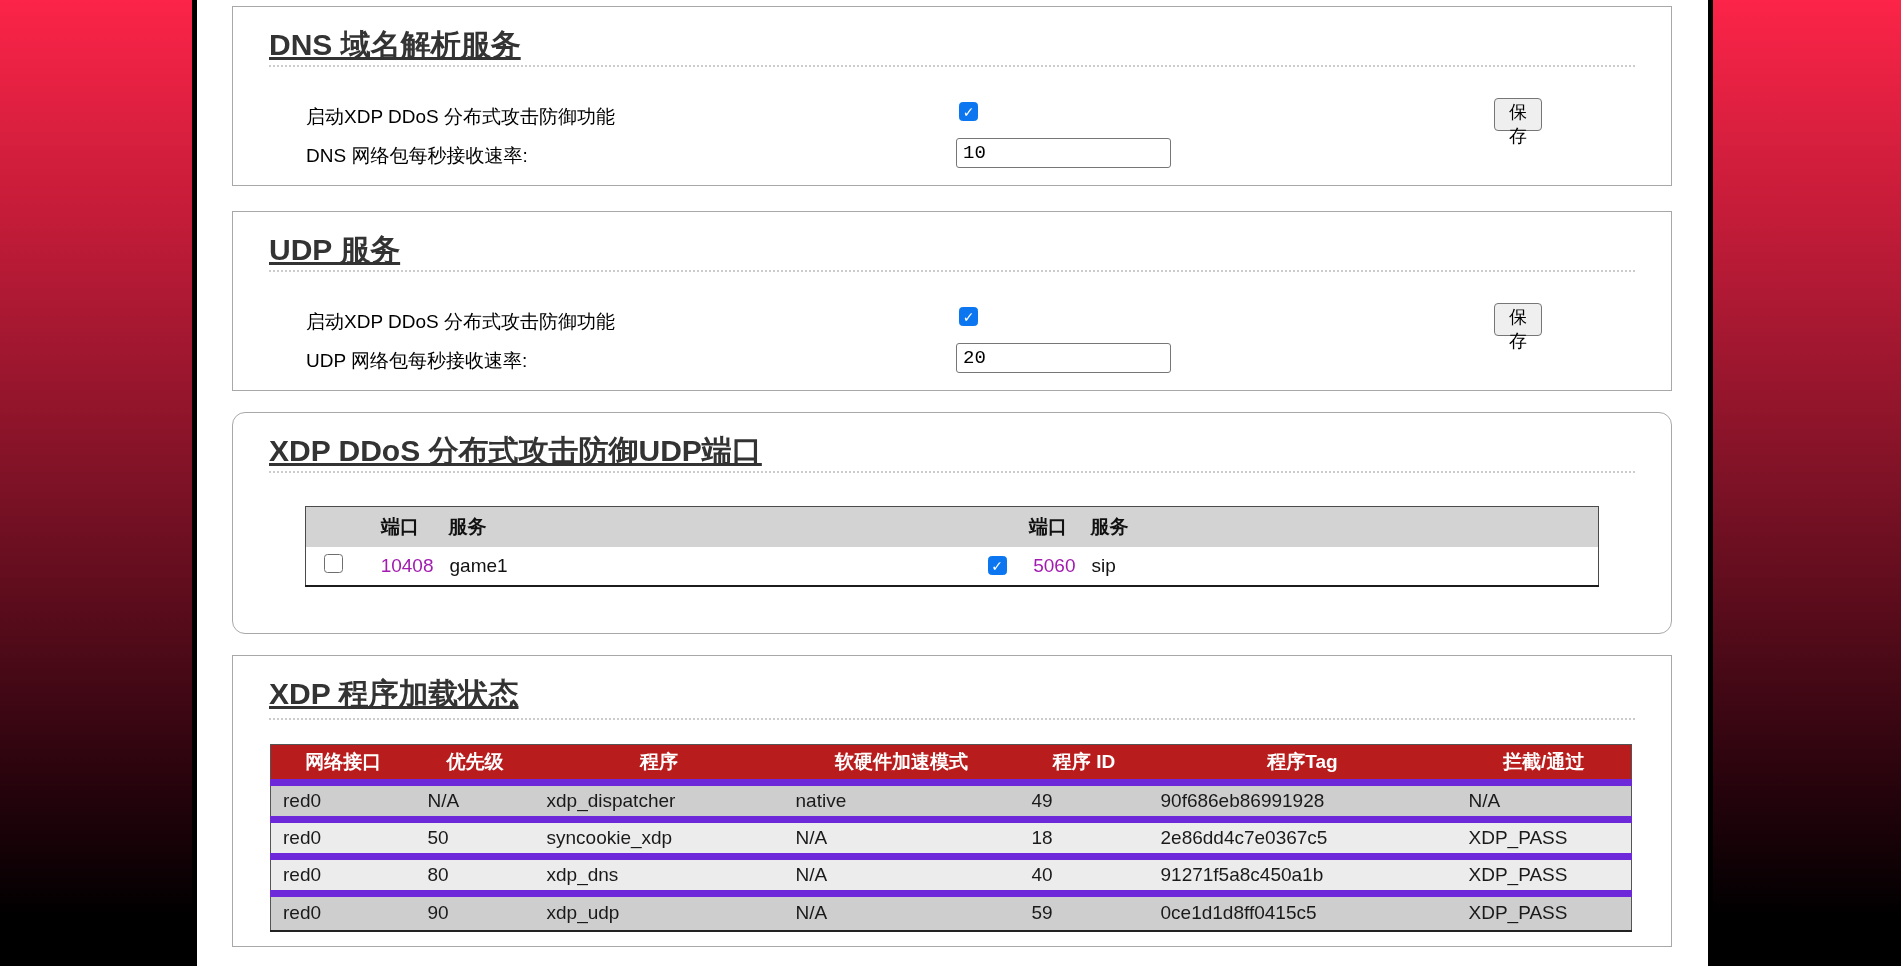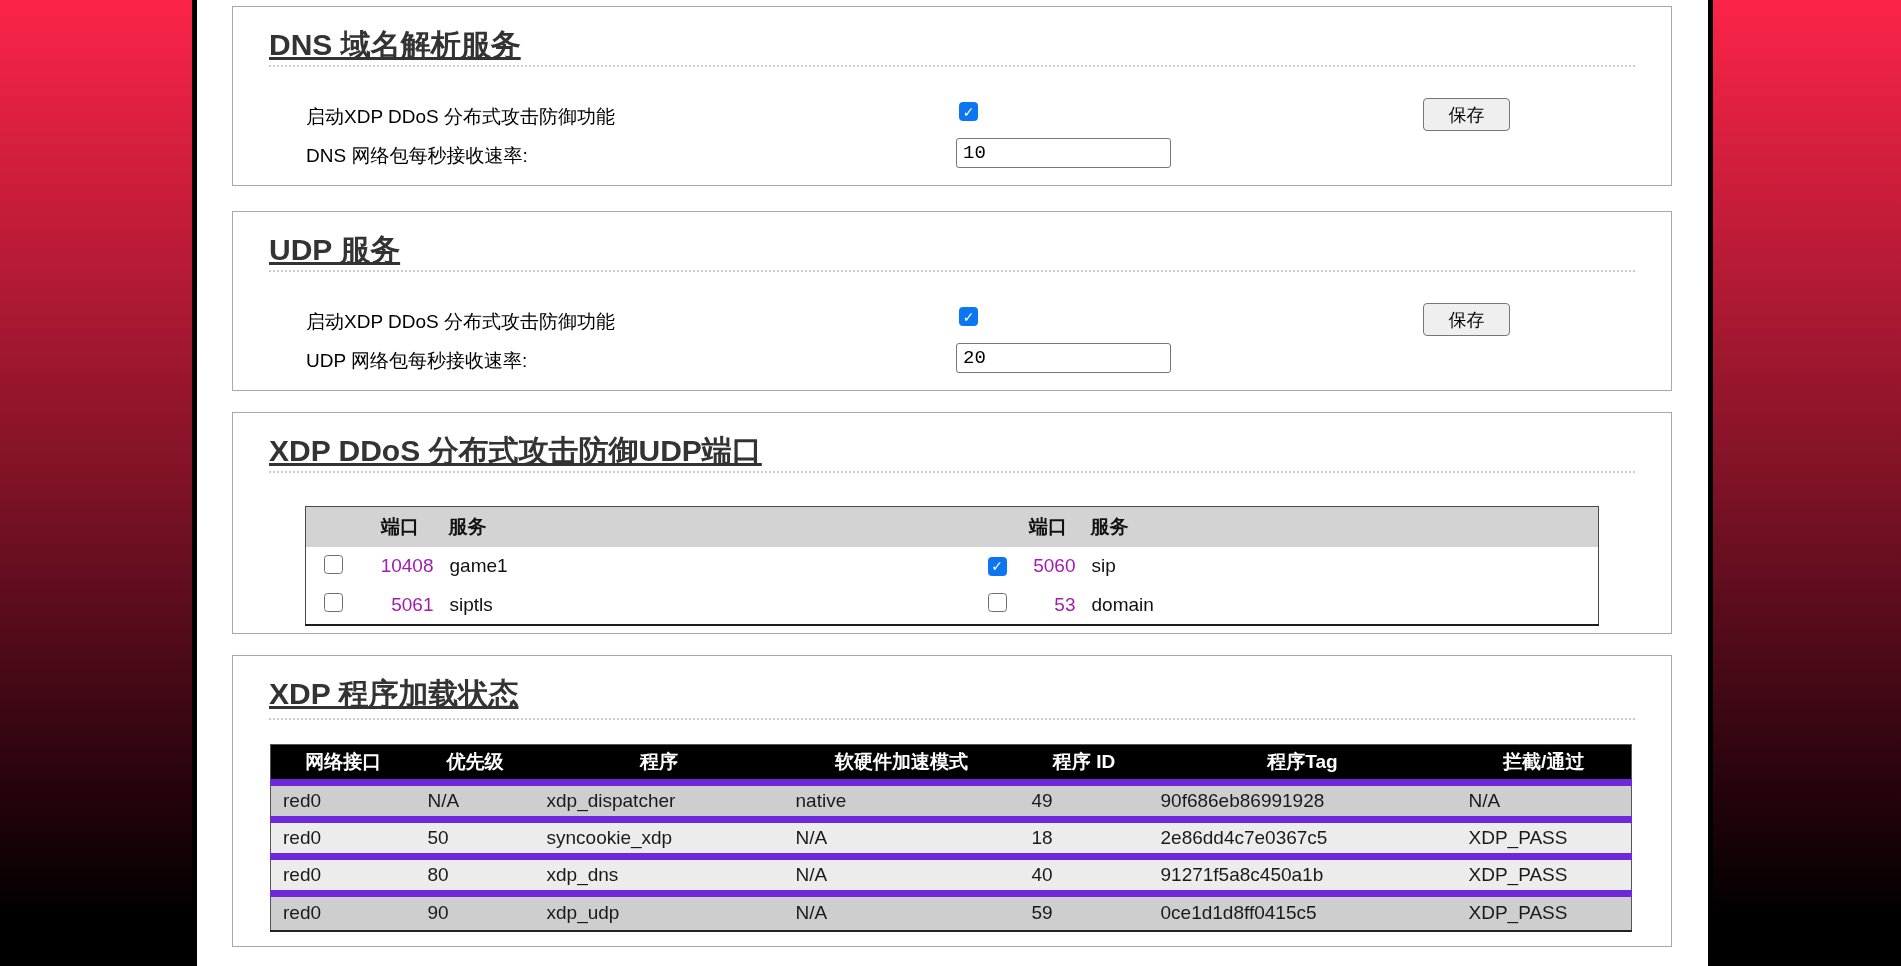--- a/index.html
+++ b/index.html
@@ -20,21 +20,21 @@
     width: 1511px; height: 100%;
     background: #fff;
   }
   .panel {
     position: absolute; left: 35px; width: 1440px;
     background: #fff; border: 1px solid #a8a8a8;
     box-sizing: border-box;
   }
   #panel-dns    { top: 6px;   height: 180px; }
   #panel-udp    { top: 211px; height: 180px; }
-  #panel-ports  { top: 412px; height: 222px; }
+  #panel-ports  { top: 412px; height: 222px; border-radius: 13px; }
   #panel-status { top: 655px; height: 292px; }
   .panel-title {
     position: absolute; left: 36px; top: 18px;
     font-size: 30px; font-weight: 600; color: #333;
     white-space: nowrap; margin: 0; text-decoration: underline;
   }
   .divider {
     position: absolute; left: 36px; right: 36px; top: 58px;
     height: 0; border-top: 2px dotted #ccc;
   }
@@ -59,22 +59,22 @@
   }
   .form-cb { position: absolute; left: 726px; top: 95px; }
   .rate-input {
     position: absolute; left: 723px; top: 131px;
     width: 201px; height: 28px;
     border: 1px solid #767676; border-radius: 3px;
     font-size: 19px; padding: 0 6px; color: #000;
     font-family: Liberation Mono, monospace; background: #fff;
   }
   .save-btn {
-    position: absolute; left: 1190px; top: 91px;
-    width: 87px; height: 33px;
+    position: absolute; left: 1261px; top: 91px;
+    width: 48px; height: 33px;
     background: #efefef; border: 1px solid #767676; border-radius: 4px;
     font-size: 18px; color: #000; font-family: inherit; cursor: pointer;
   }
 
   
   .ports-table {
     position: absolute; left: 72px; top: 93px; width: 1293px;
     border-collapse: collapse; table-layout: fixed;
     border: 1px solid #4a4a4a; border-bottom: 2px solid #1c1c1c;
   }
@@ -86,21 +86,21 @@
   .ports-table td.cbc { text-align: center; vertical-align: middle; }
   .ports-table td.pc  { text-align: right; padding-right: 5px; font-size: 19px; color: #a21caf; }
   .ports-table td.sc  { text-align: left; padding-left: 11px; font-size: 19px; color: #111; }
 
   
   .status-table {
     position: absolute; left: 37px; top: 88px; width: 1361px;
     border-collapse: collapse; table-layout: fixed;
     border: 1px solid #555; border-bottom: 2px solid #222;
   }
-  .status-table thead tr { height: 38px; background: #000000; }
+  .status-table thead tr { height: 38px; background: #b91c1c; }
   .status-table th {
     color: #fff; font-size: 19px; font-weight: 700;
     text-align: center; padding: 0; white-space: nowrap;
   }
   .status-table tbody tr { height: 37px; border-top: 7px solid #6d28d9; margin-left: 32px; }
   .status-table td {
     font-size: 19px; color: #1a1a1a;
     padding: 0 0 0 12px; text-align: left; white-space: nowrap;
   }
   .row-dark  { background: #cecece; }
@@ -157,28 +157,20 @@
         </tr>
       </thead>
       <tbody>
         <tr>
           <td class="cbc"><span class="cb"></span></td>
           <td class="pc">10408</td>
           <td class="sc">game1</td>
           <td class="cbc"><span class="cb checked"></span></td>
           <td class="pc">5060</td>
           <td class="sc">sip</td>
-        </tr>
-        <tr>
-          <td class="cbc"><span class="cb"></span></td>
-          <td class="pc">5061</td>
-          <td class="sc">siptls</td>
-          <td class="cbc"><span class="cb"></span></td>
-          <td class="pc">53</td>
-          <td class="sc">domain</td>
         </tr>
       </tbody>
     </table>
   </div>
 
   <div class="panel" id="panel-status">
     <h2 class="panel-title">XDP 程序加载状态</h2>
     <div class="divider"></div>
     <table class="status-table">
       <colgroup>

